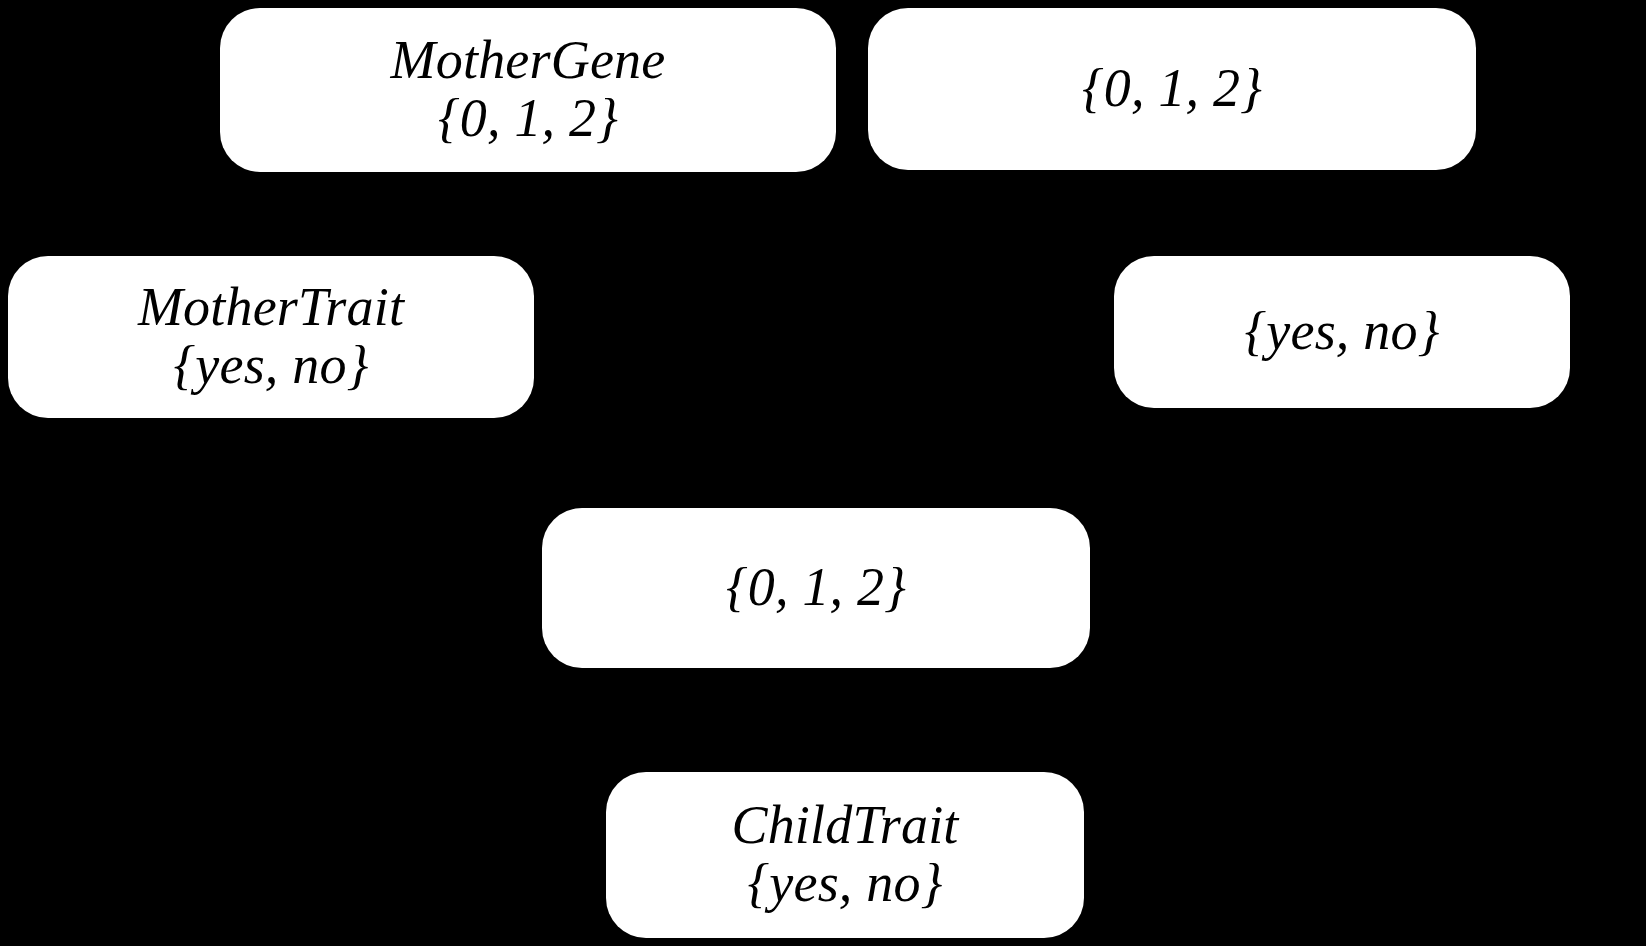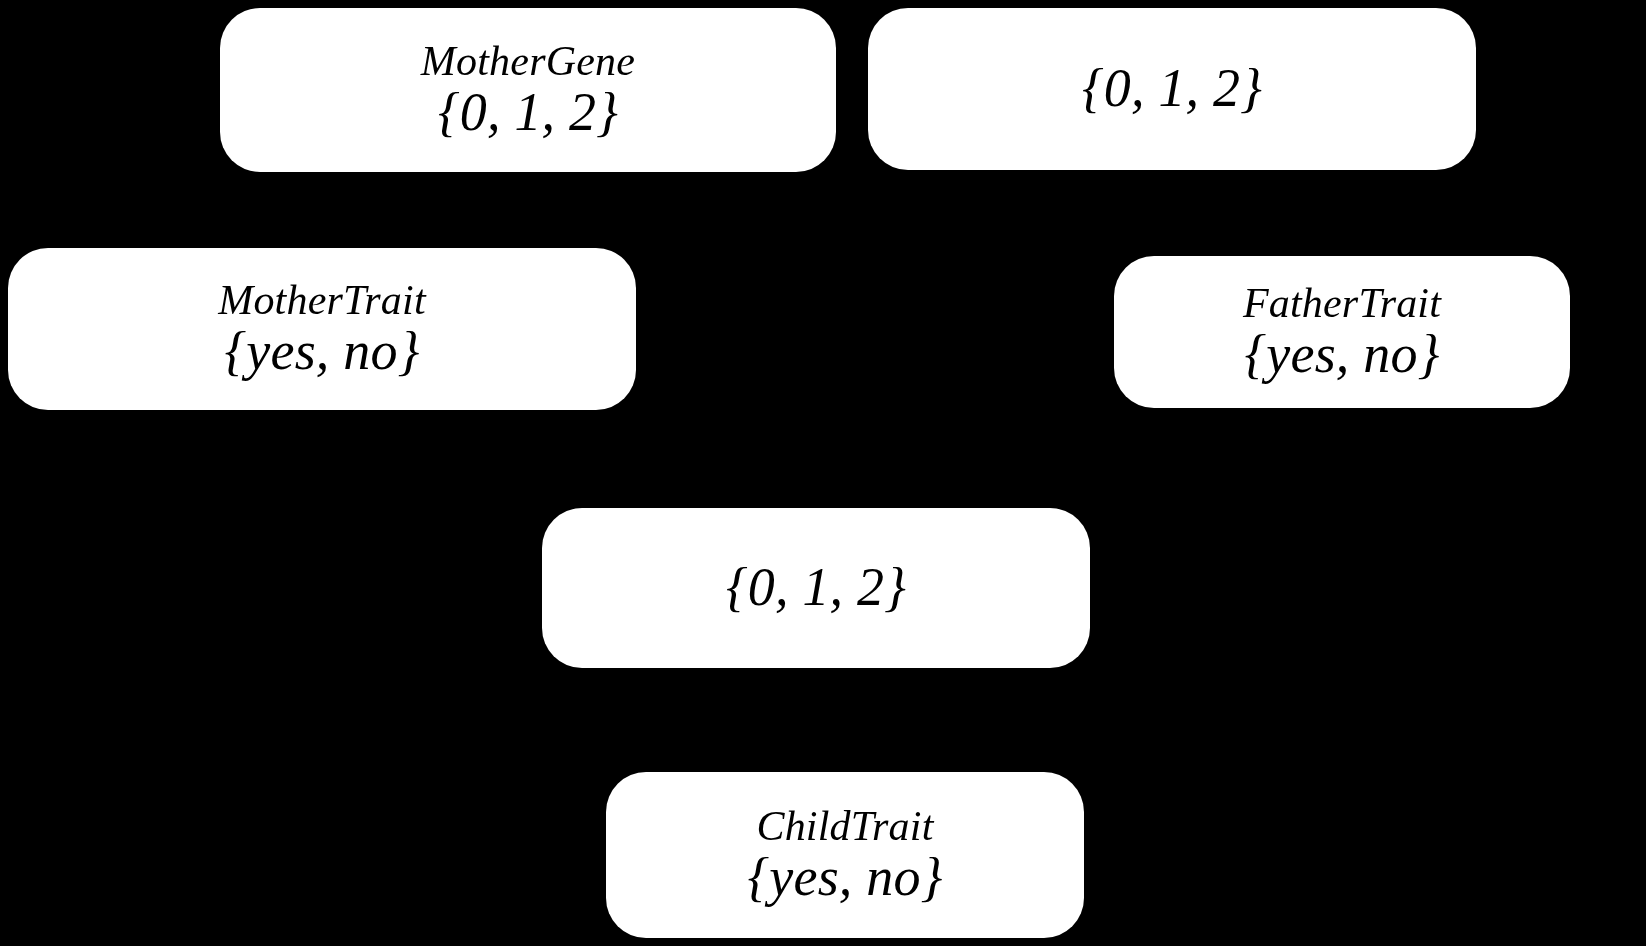--- a/index.html
+++ b/index.html
@@ -29,36 +29,36 @@
     align-items: center;
     justify-content: center;
     box-sizing: border-box;
     color: #000000;
     text-align: center;
     line-height: 1.07;
     overflow: hidden;
   }
   .node .name {
     font-style: italic;
-    font-size: 42px;
+    font-size: 54px;
     letter-spacing: 0.2px;
     white-space: nowrap;
   }
   .node .domain {
     font-style: italic;
     font-size: 54px;
     letter-spacing: 0.2px;
     white-space: nowrap;
     margin-top: 0;
   }
 
   
   #node-mother-gene  { left: 220px;  top: 8px;   width: 616px; height: 164px; }
   #node-father-gene  { left: 868px;  top: 8px;   width: 608px; height: 162px; }
-  #node-mother-trait { left: 8px;    top: 248px; width: 628px; height: 162px; }
+  #node-mother-trait { left: 8px;    top: 256px; width: 526px; height: 162px; }
   #node-father-trait { left: 1114px; top: 256px; width: 456px; height: 152px; }
   #node-child-gene   { left: 542px;  top: 508px; width: 548px; height: 160px; }
   #node-child-trait  { left: 606px;  top: 772px; width: 478px; height: 166px; align-items: center; }
 </style>
 </head>
 <body>
 
 <div id="canvas">
 
   <div class="node" id="node-mother-gene">
@@ -69,21 +69,20 @@
   <div class="node" id="node-father-gene">
     <div class="domain">{0, 1, 2}</div>
   </div>
 
   <div class="node" id="node-mother-trait">
     <div class="name">MotherTrait</div>
     <div class="domain">{yes, no}</div>
   </div>
 
   <div class="node" id="node-father-trait">
-    <div class="name">FatherTrait</div>
     <div class="domain">{yes, no}</div>
   </div>
 
   <div class="node" id="node-child-gene">
     <div class="domain">{0, 1, 2}</div>
   </div>
 
   <div class="node" id="node-child-trait">
     <div class="name">ChildTrait</div>
     <div class="domain">{yes, no}</div>

